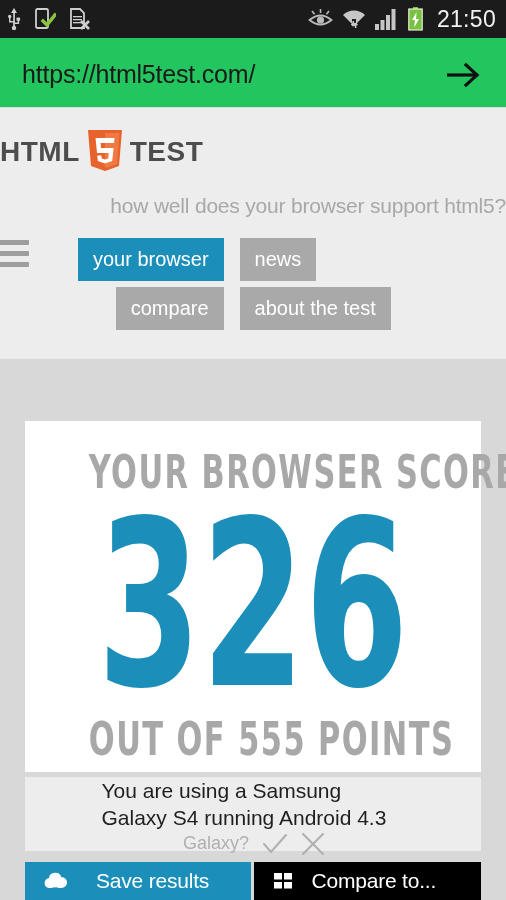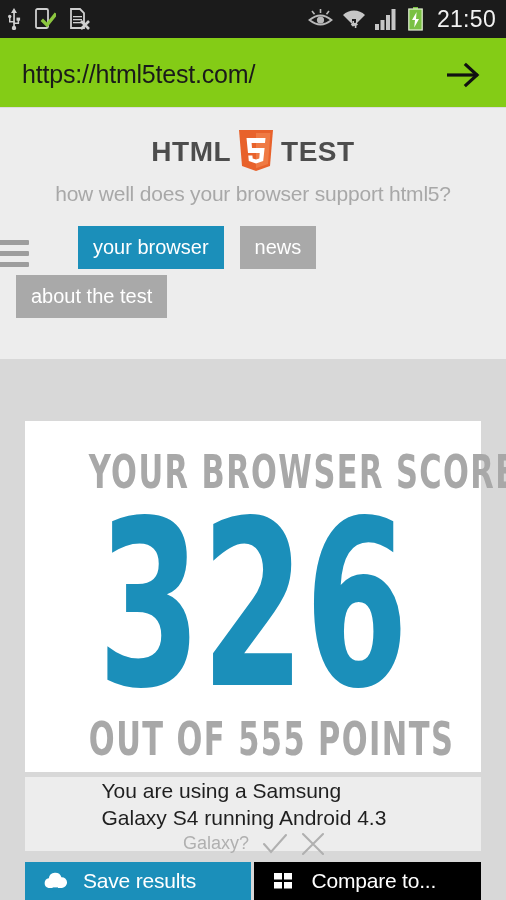--- a/index.html
+++ b/index.html
@@ -22,21 +22,21 @@
   #statusbar .left  { display:flex; align-items:center; gap:13px; }
   #statusbar .right { display:flex; align-items:center; gap:9px; margin-left:auto; }
   .sbicon { display:block; }
   #clock {
     color:#f2f2f2; font-size:23px; letter-spacing:.3px;
     margin-left:5px; font-family:"Liberation Sans", sans-serif;
   }
 
   
   #urlbar {
-    height:70px; width:506px; background:#84cc16;
+    height:70px; width:506px; background:#22c55e;
     display:flex; align-items:center;
     padding:4px 22px 0 22px;
     border-bottom:1px solid #dcdcdc;
   }
   #urltext {
     flex:1; font-size:25px; color:#1a1a1a;
     letter-spacing:-.2px; white-space:nowrap; overflow:hidden;
   }
   #gobtn { width:40px; height:40px; display:flex; align-items:center; justify-content:center; }
 
@@ -45,32 +45,32 @@
     background:#ededed; width:506px; height:251px;
     position:relative;
   }
   #hamburger {
     position:absolute; left:-3px; top:132px;
     width:32px; display:flex; flex-direction:column; gap:6px;
   }
   #hamburger span { display:block; height:5px; background:#9e9e9e; border-radius:1px; }
 
   #logorow {
-    display:flex; align-items:center; justify-content:center;
+    display:flex; align-items:center; justify-content:flex-start;
     padding-top:23px; gap:0px;
   }
   .logoword {
     font-size:28px; font-weight:bold; color:#4d4d4d;
     letter-spacing:.5px;
   }
   #shield { width:38px; height:42px; margin:0 6px; position:relative; top:-1px; }
 
   #tagline {
-    text-align:center; color:#a8a8a8; font-size:21px;
-    margin-top:9px; letter-spacing:-.2px;
+    text-align:right; color:#a8a8a8; font-size:21px;
+    margin-top:21px; letter-spacing:-.2px;
   }
 
   
   #navwrap {
     margin-top:20px;
     display:flex; flex-direction:column; gap:6px;
   }
   .navrow { display:flex; width:100%; }
   .navcol-l { width:245px; display:flex; justify-content:flex-end; }
   .navcol-r { width:308px; display:flex; justify-content:flex-start; padding-left:16px; }
@@ -129,21 +129,21 @@
 
   
   #actionrow {
     position:absolute; left:25px; top:862px;
     width:456px; height:38px;
     display:flex; gap:3px;
   }
   .actbtn {
     flex:1; display:flex; align-items:center;
     color:#ffffff; font-size:21px;
-    padding-left:18px; gap:15px;
+    padding-left:18px; gap:28px;
   }
   #savebtn    { background:#1b8fba; }
   #comparebtn { background:#000000; padding-left:20px; gap:18px; }
   .actlabel { letter-spacing:-.2px; }
 </style>
 </head>
 <body>
 
 <div id="statusbar">
   <div class="left">
@@ -244,20 +244,23 @@
   <div id="navwrap">
     <div class="navrow">
       <div class="navcol-l">
         <div class="navbtn active">your browser</div>
       </div>
       <div class="navcol-r">
         <div class="navbtn">news</div>
       </div>
     </div>
     <div class="navrow">
+      <div class="navcol-l">
+        <div class="navbtn">compare</div>
+      </div>
       <div class="navcol-r">
         <div class="navbtn">about the test</div>
       </div>
     </div>
   </div>
 </div>
 
 <div id="scorecard">
   <div id="scoretitle" class="cond">YOUR BROWSER SCORES</div>
   <div id="scorenum" class="cond">326</div>

